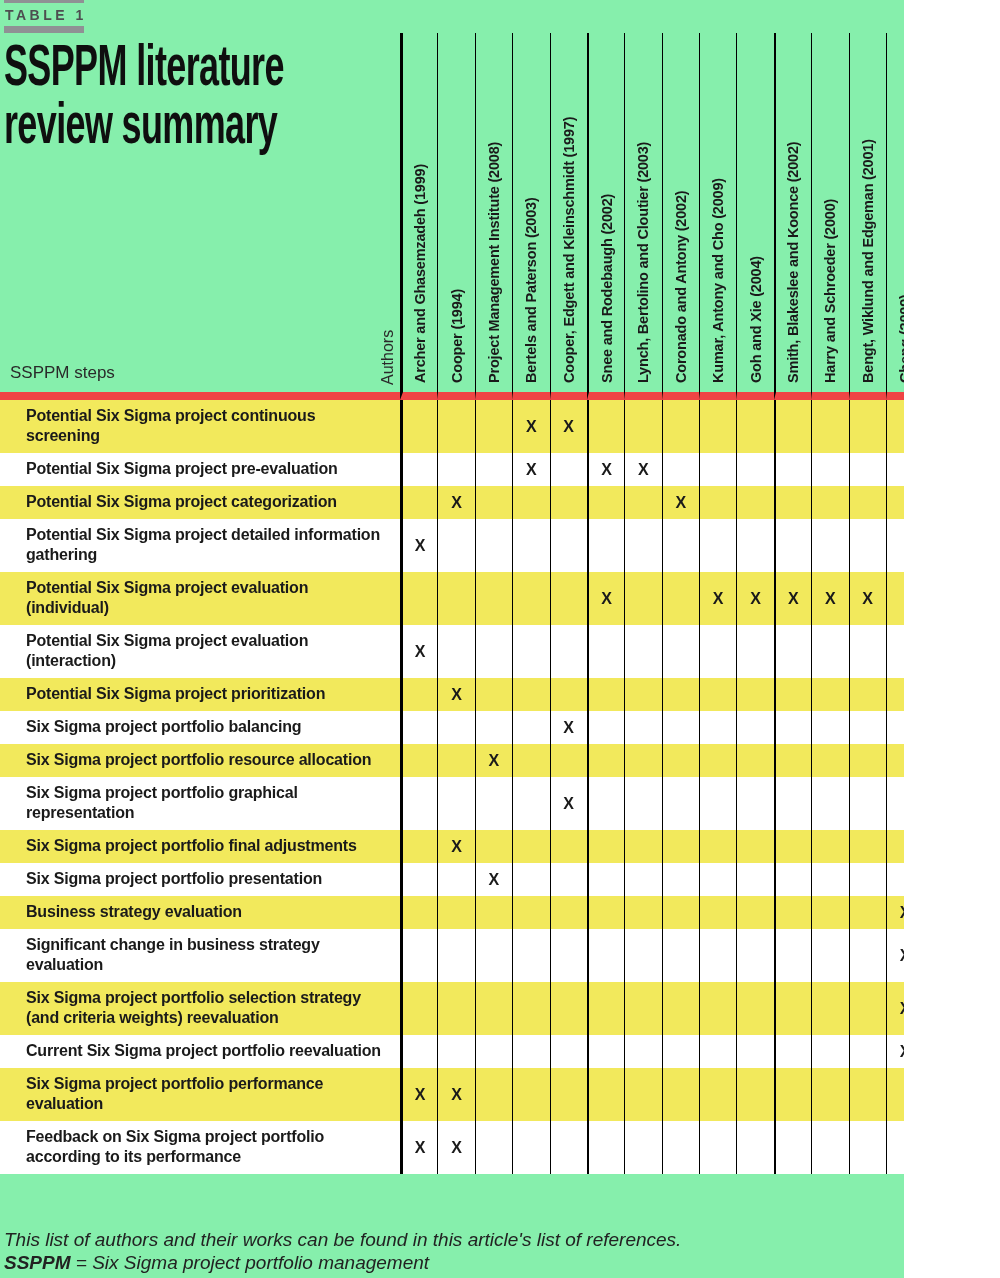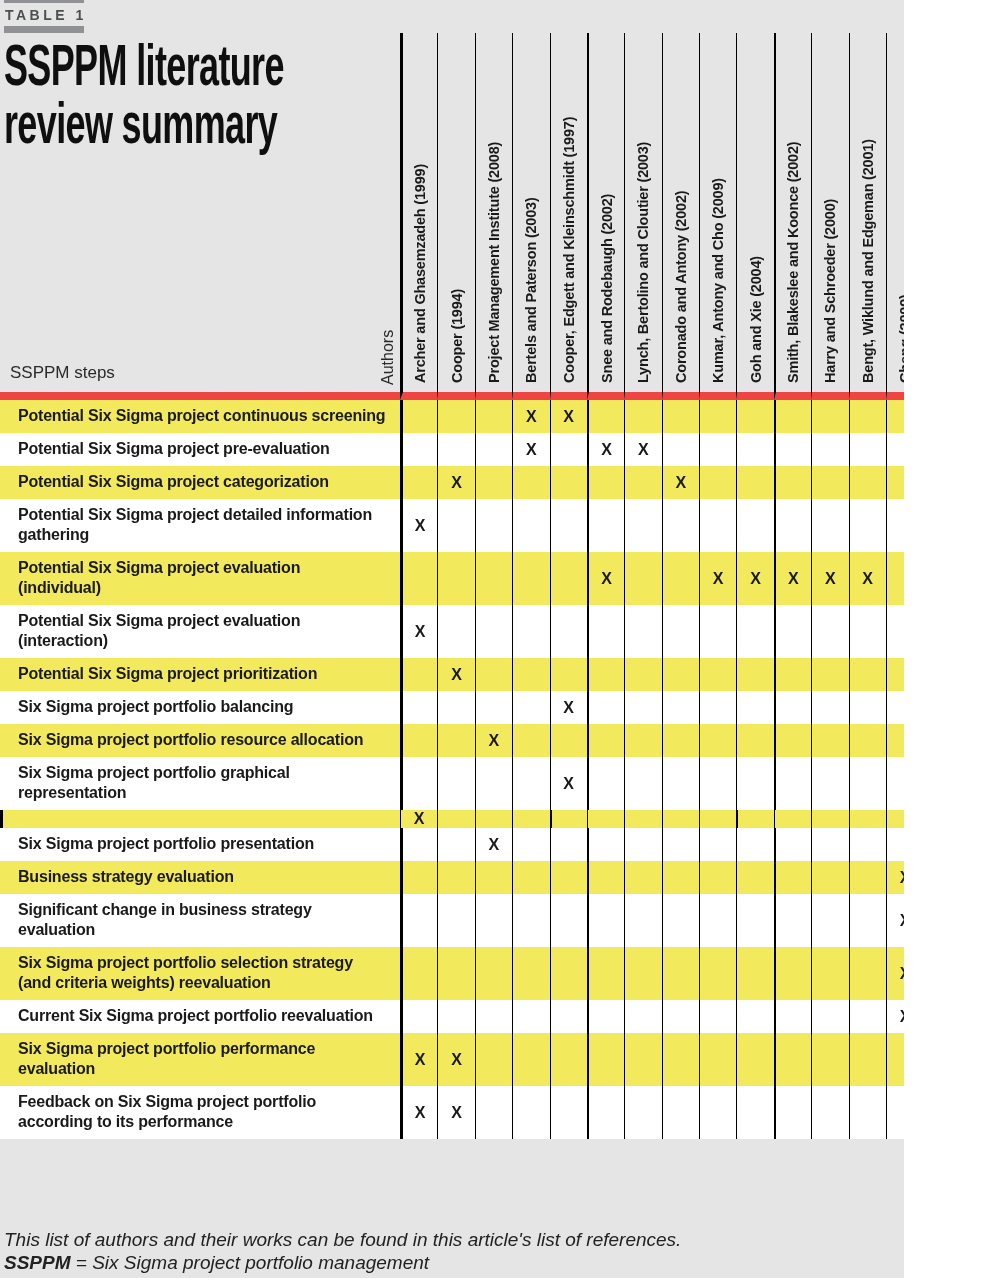--- a/index.html
+++ b/index.html
@@ -1,17 +1,17 @@
 <!DOCTYPE html>
 <html><head>
 <meta charset="utf-8">
 <style>
   html,body{margin:0;padding:0;background:#ffffff;}
   .page{
-    position:relative;width:904px;height:1278px;background:#e5e5e5;
+    position:relative;width:904px;height:1278px;background:#86efac;
     font-family:"Liberation Sans","DejaVu Sans",sans-serif;color:#1a1a1a;overflow:hidden;
   }
   
   .kicker{position:absolute;left:4px;top:0;width:80px;}
   .kicker .rule-top{height:3px;background:#8f9194;}
   .kicker .kicker-label{
     font-size:14px;font-weight:bold;letter-spacing:3.5px;color:#4d4e50;
     margin:4px 0 3px 1px;white-space:nowrap;
   }
   .kicker .rule-bottom{height:7px;background:#8f9194;}
@@ -37,21 +37,21 @@
   }
   .steps-h{position:absolute;left:10px;bottom:9px;font-size:17px;font-weight:normal;color:#2a2a2a;}
   .authors-h{
     position:absolute;bottom:7px;left:calc(100% - 3px);
     transform:rotate(-90deg);transform-origin:0 100%;
     white-space:nowrap;font-size:16px;font-weight:normal;color:#2a2a2a;line-height:19px;
   }
   .row .cell{box-sizing:border-box;background:#ffffff;}
   .row.hl .cell{background:#F2E95C;}
   .label-cell{
-    padding:6px 14px 7px 18px;font-weight:bold;font-size:16px;line-height:20px;letter-spacing:-0.2px;
+    padding:6px 14px 7px 26px;font-weight:bold;font-size:16px;line-height:20px;letter-spacing:-0.2px;
   }
   .mark-cell{
     border-left:1px solid #000;display:flex;align-items:center;justify-content:center;
     font-weight:bold;font-size:16px;
   }
   
   .footnote{position:absolute;left:4px;top:1228px;font-style:italic;font-size:19px;line-height:23px;color:#222;}
   .footnote .term{font-weight:bold;}
 </style>
 </head>
@@ -308,20 +308,21 @@
           <div class="cell mark-cell"></div>
           <div class="cell mark-cell"></div>
           <div class="cell mark-cell b5"></div>
           <div class="cell mark-cell"></div>
           <div class="cell mark-cell"></div>
           <div class="cell mark-cell"></div>
           <div class="cell mark-cell"></div>
           <div class="cell mark-cell b5 blast"></div>
         </div>
         <div class="grid-row row hl">
+          <div class="cell label-cell">Six Sigma project portfolio final adjustments</div>
           <div class="cell mark-cell bfirst"></div>
           <div class="cell mark-cell">X</div>
           <div class="cell mark-cell"></div>
           <div class="cell mark-cell"></div>
           <div class="cell mark-cell"></div>
           <div class="cell mark-cell b5"></div>
           <div class="cell mark-cell"></div>
           <div class="cell mark-cell"></div>
           <div class="cell mark-cell"></div>
           <div class="cell mark-cell"></div>

